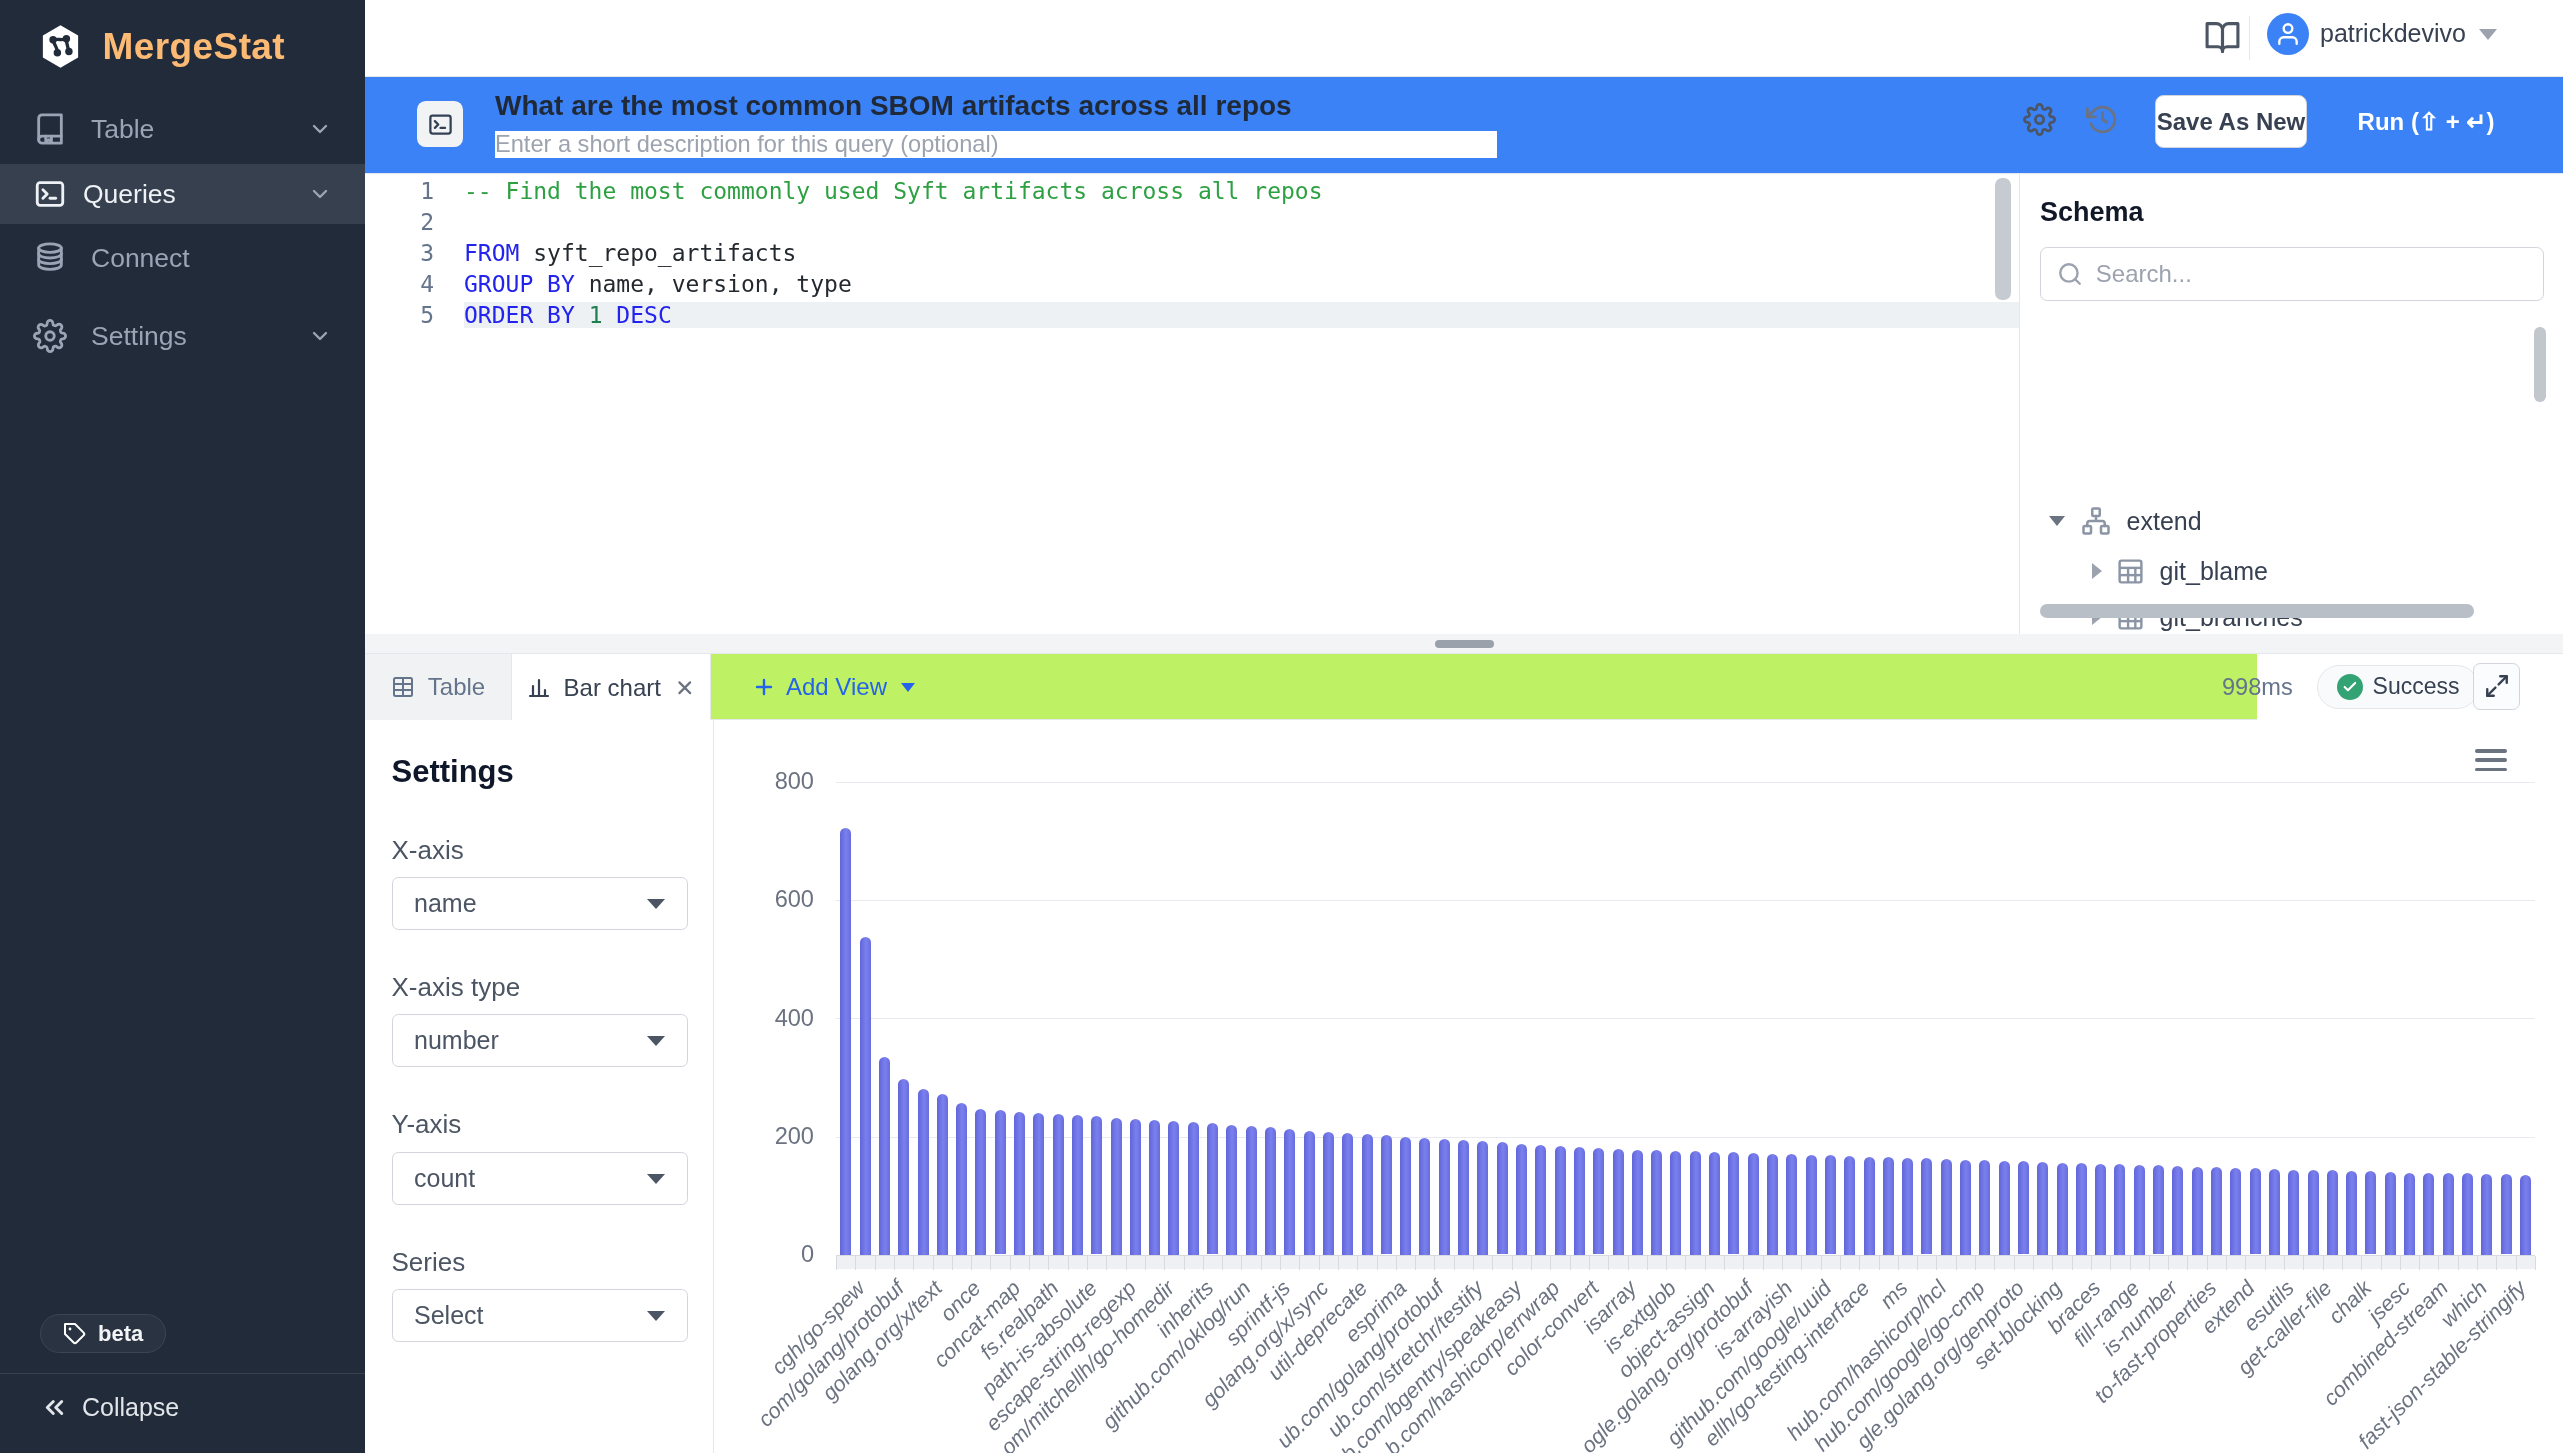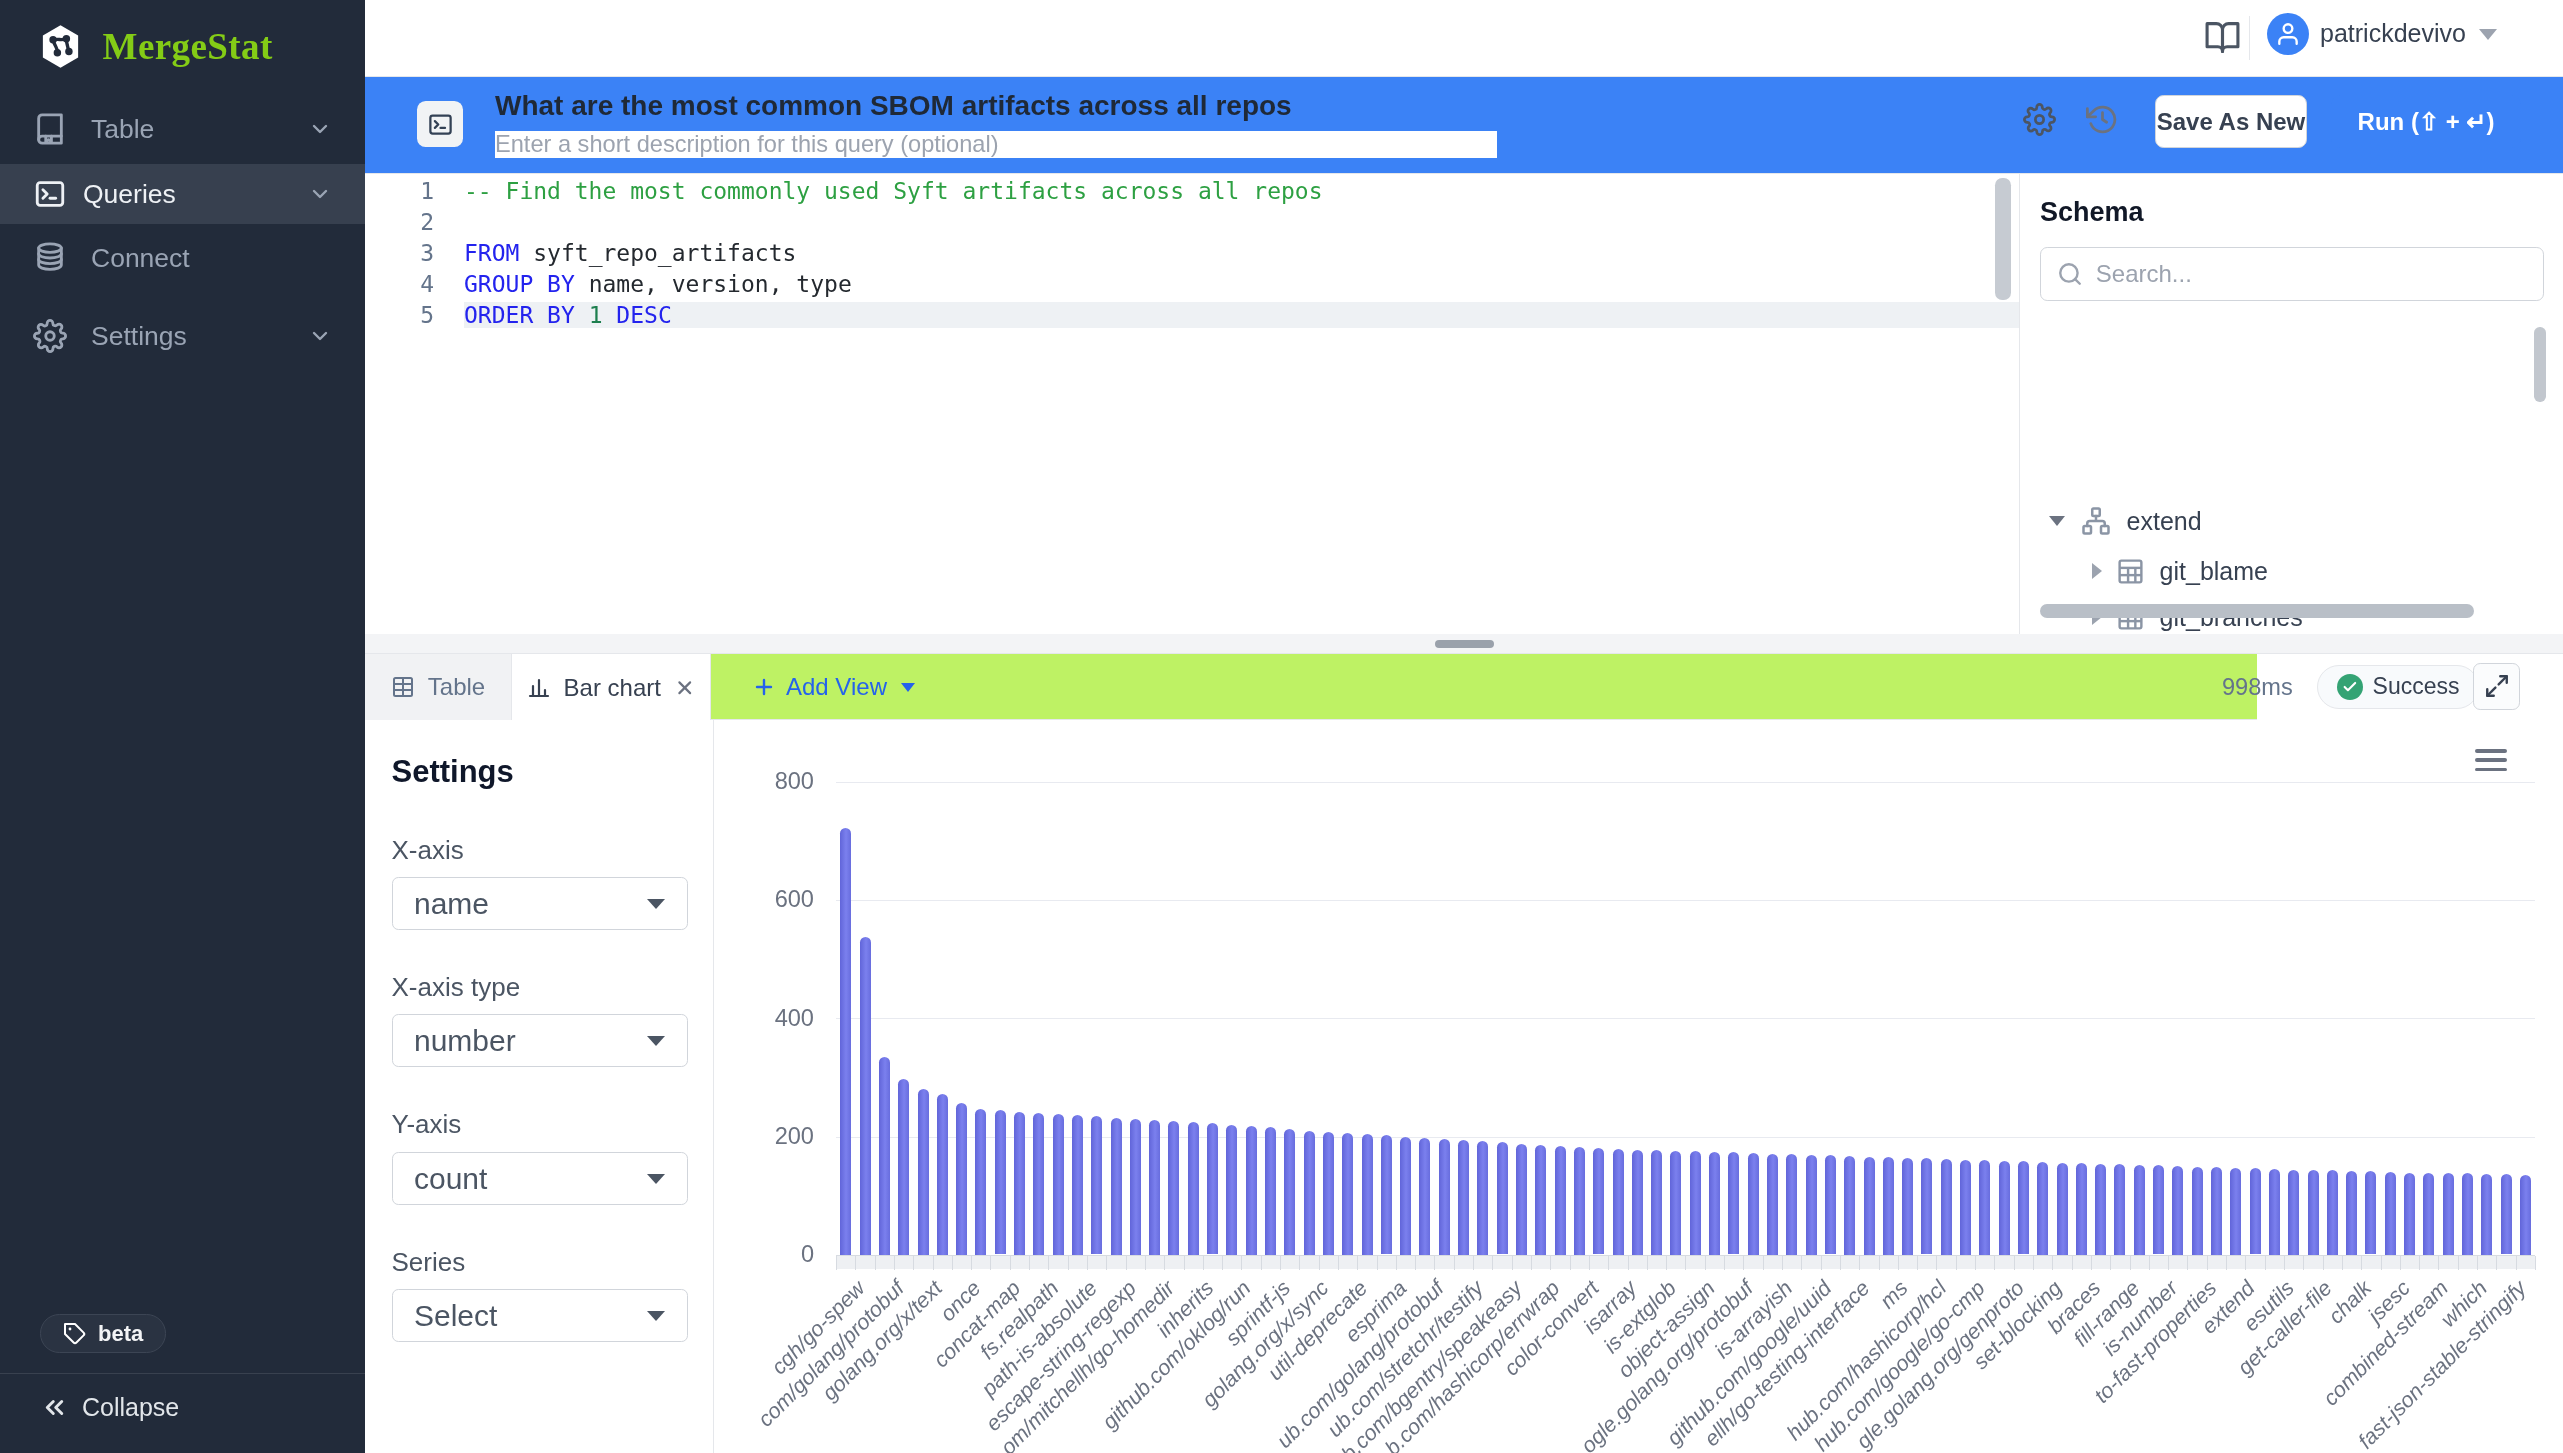--- a/index.html
+++ b/index.html
@@ -2,21 +2,21 @@
 <html style="font-size:11.5px"><head>
 <meta charset="utf-8">
 <style>
   * { margin:0; padding:0; box-sizing:border-box; }
   html,body { width:2563px; height:1453px; overflow:hidden; background:#fff; }
   .app { position:relative; width:2563px; height:1453px; font-family:"Liberation Sans",sans-serif; color:#374151; }
 
   
   .sidebar { position:absolute; left:0; top:0; width:365px; height:1453px; background:#222b3a; }
   .brand { position:absolute; left:37px; top:23px; display:flex; align-items:center; gap:18.6px; }
-  .brand-text { color:#84cc16; font-size:37px; font-weight:800; letter-spacing:0.4px;font-family:Liberation Serif, serif; }
+  .brand-text { color:#fdba74; font-size:37px; font-weight:800; letter-spacing:0.4px; }
   .nav-item { position:absolute; left:0; width:365px; height:60px; display:flex; align-items:center; padding:0 33px; cursor:pointer; }
   .nav-item .ni-label { margin-left:24px; font-size:26.5px; font-weight:500; color:#9aa4b4; flex:1; }
   .nav-item svg.ni-icon { color:#9aa4b4; }
   .nav-item svg.chev { color:#9aa4b4; }
   .nav-item.active { background:#37404f; }
   .nav-item.active .ni-label { color:#eef1f5;margin-left:16px; }
   .nav-item.active svg.ni-icon { color:#eef1f5; }
   .beta-pill { position:absolute; left:40px; top:1314px; height:39px; display:inline-flex; align-items:center; gap:11.5px; padding:0 21.5px; border:1.4px solid #3c4554; border-radius:19.3px; background:#2a3342; }
   .beta-pill span { color:#f3f4f6; font-size:22px; font-weight:700; }
   .side-divider { position:absolute; left:0; top:1373px; width:365px; height:1.4px; background:#39414f; }
@@ -82,21 +82,21 @@
   .success-pill { position:absolute; left:1952px; top:10.7px; height:44px; display:flex; align-items:center; gap:10px; padding:0 18.6px; border:1.4px solid #e5e7eb; border-radius:23px; background:#f8fafc; }
   .success-pill span { font-size:23px; color:#374151; font-weight:500; }
   .ok-circle { width:26px; height:26px; border-radius:50%; background:#34a374; display:flex; align-items:center; justify-content:center; }
   .expand-btn { position:absolute; left:2108px; top:8.6px; width:47px; height:47px; border:1.4px solid #d1d5db; border-radius:7.2px; background:#fbfcfd; display:flex; align-items:center; justify-content:center; cursor:pointer; }
 
   
   .viz-settings { position:absolute; left:365px; top:720px; width:349px; height:734px; background:#fff; border-right:1.4px solid #e5e7eb; }
   .vs-title { position:absolute; left:26.5px; top:34px; font-size:31px; font-weight:700; color:#0f172a; }
   .vs-label { position:absolute; left:26.5px; font-size:26px; color:#4b5563; }
   .vs-select { position:absolute; left:26.5px; width:296px; height:53px; border:1.4px solid #d1d5db; border-radius:6.4px; background:#fff; display:flex; align-items:center; padding:0 21.5px; cursor:pointer; }
-  .vs-select span { font-size:30px; color:#4b5563; flex:1; }
+  .vs-select span { font-size:25px; color:#4b5563; flex:1; }
   .vs-caret { width:0;height:0;border-left:9.3px solid transparent;border-right:9.3px solid transparent;border-top:10.7px solid #4b5563; }
 
   
   .chart-panel { position:absolute; left:715px; top:720px; width:1849px; height:734px; background:#fff; overflow:hidden; }
   .gridline { position:absolute; height:1.4px; background:#e8eaf0; }
   .baseline { position:absolute; height:1.4px; background:#d7dbe1; }
   .tickband { position:absolute; height:13px; background:#eef0f3; }
   .tickmark { position:absolute; width:1.4px; height:14.3px; background:#d7dbe1; }
   .ytick { position:absolute; width:99px; text-align:right; font-size:23.6px; color:#6b7280; }
   .cbar { position:absolute; width:10.7px; border-radius:5.7px 5.7px 0 0; background:linear-gradient(90deg,#6165d9,#7b80ee 55%,#686dde); }

